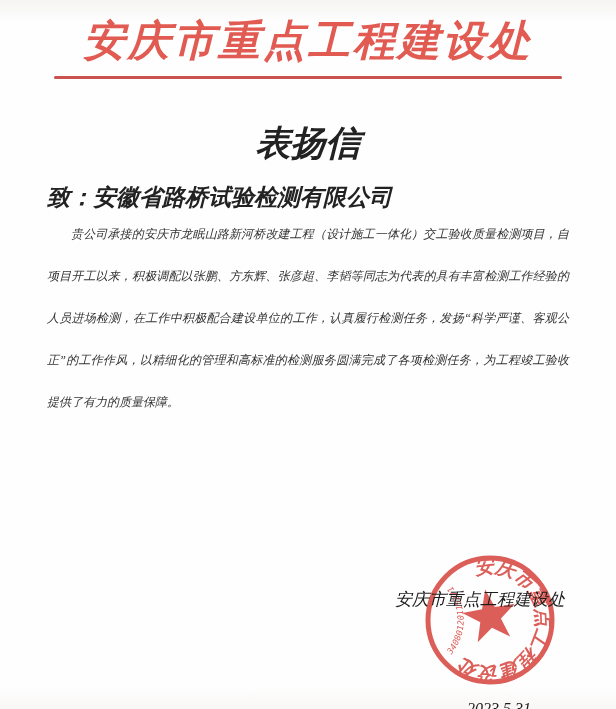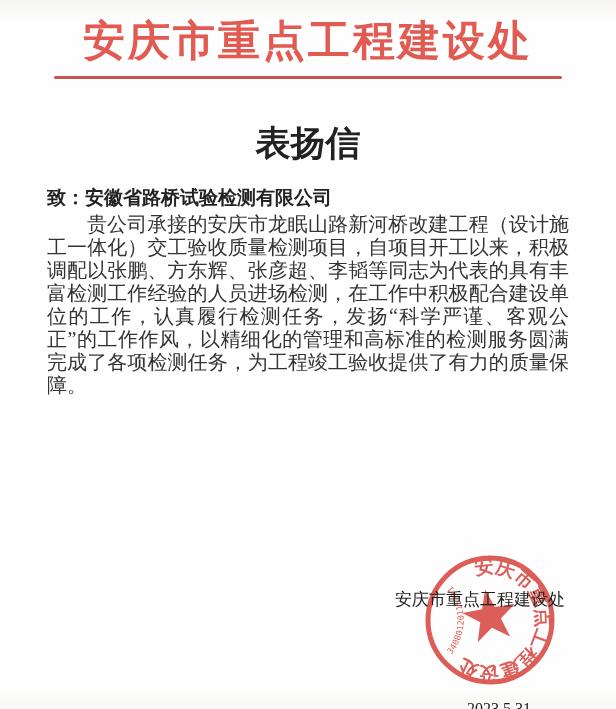--- a/index.html
+++ b/index.html
@@ -8,20 +8,21 @@
     font-family: "Liberation Serif", "DejaVu Serif", serif;
     background: #ffffff;
   }
   .page {
     position: relative;
     width: 616px;
     height: 709px;
     overflow: hidden;
     background: linear-gradient(180deg, #f5f4f2 0%, #fefefe 3%, #fefefe 97%, #f8f7f5 100%);
     color: #2f2f2f;
+    font-style: italic;
   }
   
   .letterhead {
     padding-top: 18px;
     text-align: center;
     font-family: "Liberation Sans", "DejaVu Sans", sans-serif;
     font-weight: bold;
     font-size: 42px;
     line-height: 46px;
     letter-spacing: 3px;
@@ -45,28 +46,28 @@
     color: #222222;
   }
   
   .letter-body {
     width: 522px;
     margin: 0 auto;
   }
   .salutation {
     margin-top: 27px;
     font-weight: bold;
-    font-size: 19px;
+    font-size: 23px;
     line-height: 26px;
     color: #222222;
   }
   .body-para {
     margin-top: 2px;
-    font-size: 20px;
-    line-height: 23px;
+    font-size: 12px;
+    line-height: 42px;
     text-align: justify;
     text-indent: 2em;
     color: #333333;
   }
   .body-para + .body-para { margin-top: 7px; }
   
   .seal-wrap {
     position: absolute;
     left: 395px;
     top: 525px;

